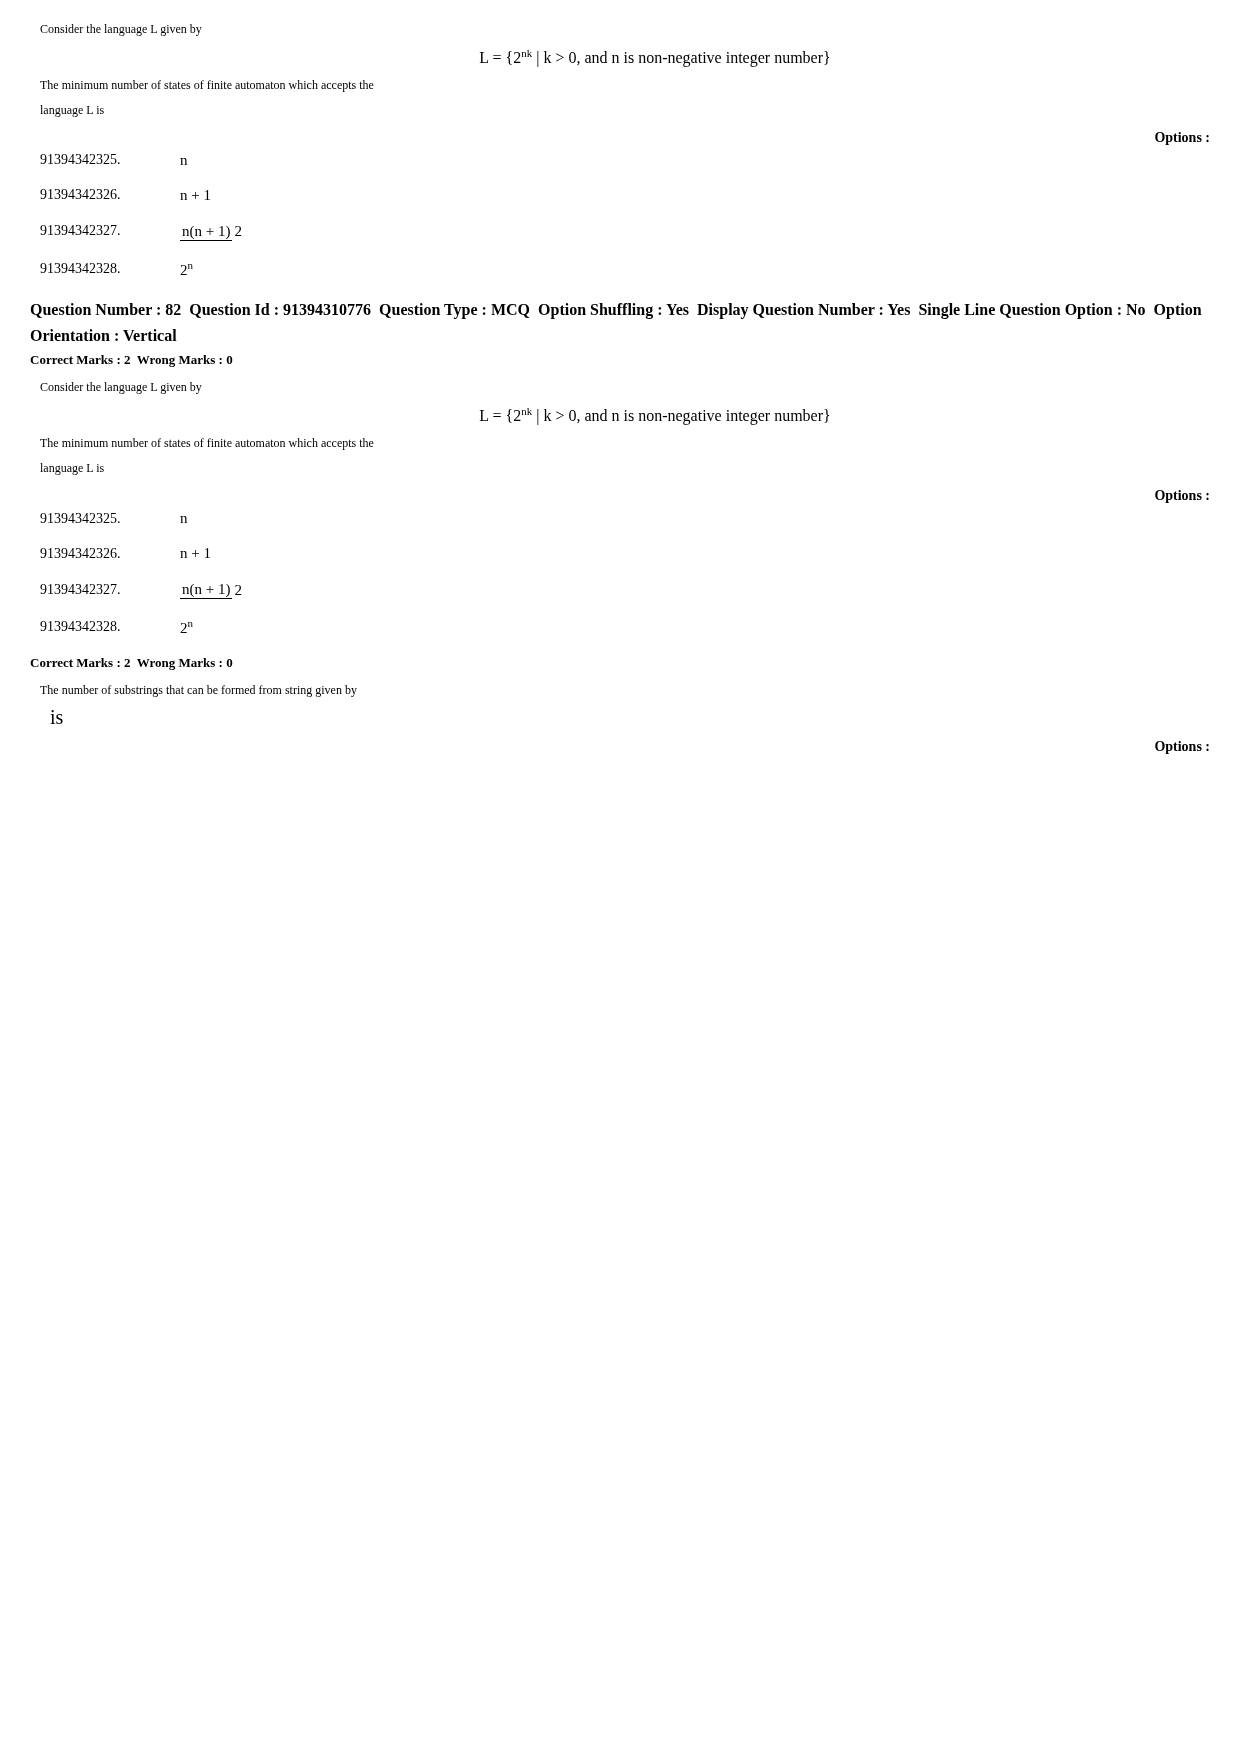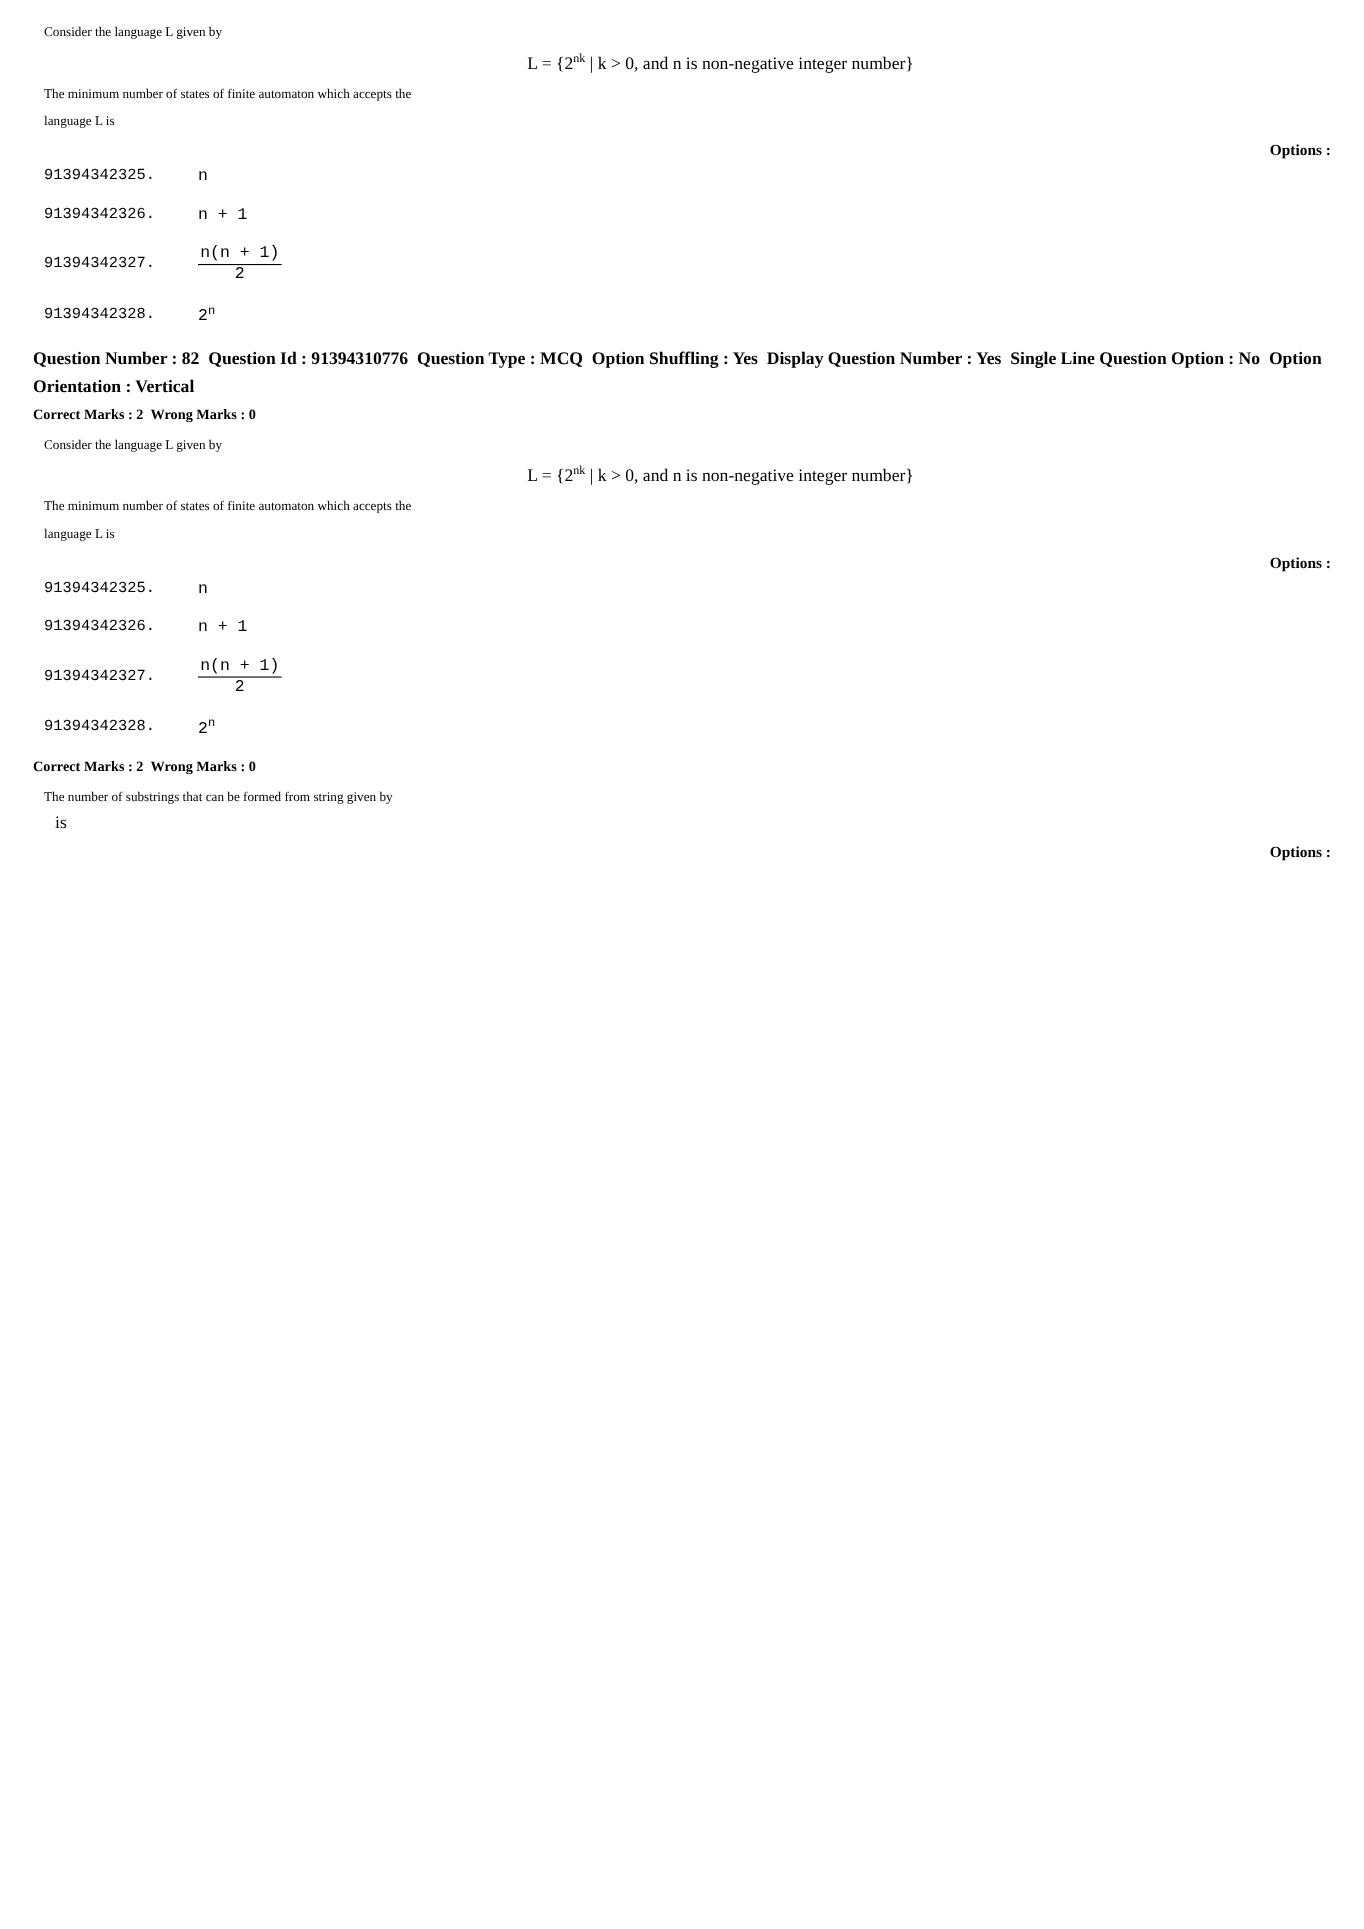--- a/index.html
+++ b/index.html
@@ -28,33 +28,32 @@
       font-weight: bold;
       font-size: 14px;
       margin: 10px 0 6px 0;
       text-align: right;
     }
     .option-row {
       display: flex;
       align-items: center;
       margin-bottom: 18px;
       gap: 30px;
-      font-family: Liberation Mono, monospace;
     }
     .option-id {
       font-size: 14px;
       min-width: 110px;
       color: #000;
     }
     .option-value {
       font-size: 15px;
     }
     .fraction {
       display: inline-flex;
-      flex-direction: column;
+      flex-direction: row;
       align-items: center;
       vertical-align: middle;
       line-height: 1.2;
       font-size: 15px;
     }
     .fraction .numerator {
       border-bottom: 1px solid #000;
       padding: 0 2px;
     }
     .fraction .denominator {
@@ -77,21 +76,21 @@
       margin-bottom: 10px;
     }
     .question-body {
       margin-left: 10px;
     }
     .string-line {
       font-size: 16px;
       margin: 8px 0 8px 10px;
     }
     .is-line {
-      font-size: 16px;
+      font-size: 20px;
       margin: 6px 0 6px 10px;
     }
   </style>
 </head>
 <body>
 
 <div class="question-block">
   <div class="question-body">
     <div class="question-text">Consider the language L given by</div>
     <div class="formula-line">

